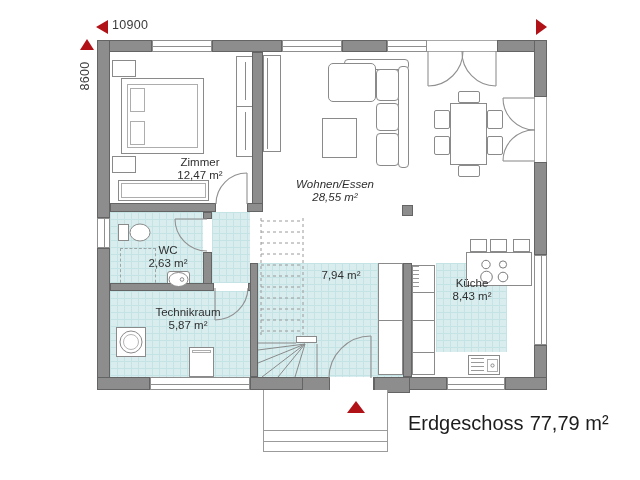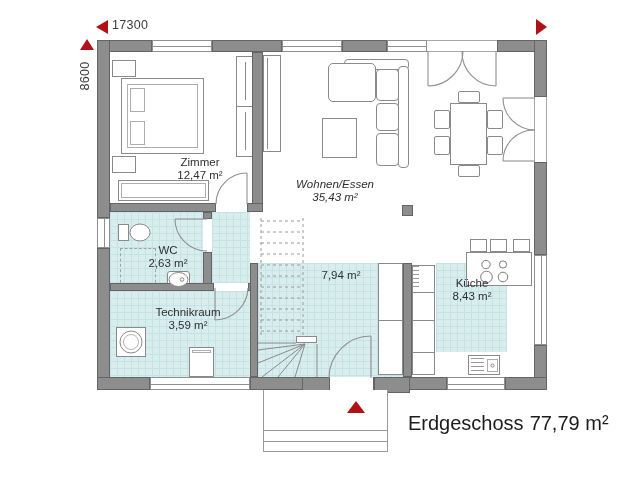--- a/index.html
+++ b/index.html
@@ -220,40 +220,40 @@
 
     <circle cx="492.5" cy="365.5" r="1.6" fill="none" stroke="#8a8a8a"></circle>
   </svg>
 
   <div class="room-label" style="left:150px;top:156px;width:100px;">
     <span class="nm">Zimmer</span>
     <span class="ar">12,47 m²</span>
   </div>
   <div class="room-label" style="left:275px;top:178px;width:120px;font-style:italic;">
     <span class="nm">Wohnen/Essen</span>
-    <span class="ar">35,43 m²</span>
+    <span class="ar">28,55 m²</span>
   </div>
   <div class="room-label" style="left:138px;top:244px;width:60px;">
     <span class="nm">WC</span>
     <span class="ar">2,63 m²</span>
   </div>
   <div class="room-label" style="left:133px;top:306px;width:110px;">
     <span class="nm">Technikraum</span>
-    <span class="ar">3,59 m²</span>
+    <span class="ar">5,87 m²</span>
   </div>
   <div class="room-label" style="left:291px;top:269px;width:100px;">
     <span class="ar">7,94 m²</span>
   </div>
   <div class="room-label" style="left:422px;top:277px;width:100px;">
     <span class="nm">Küche</span>
     <span class="ar">8,43 m²</span>
   </div>
 
   <div class="tri" style="left:96px;top:20px;border-top:7px solid transparent;border-bottom:7px solid transparent;border-right:12px solid #b01218;"></div>
-  <div class="dim" style="left:112px;top:18px;">17300</div>
+  <div class="dim" style="left:112px;top:18px;">10900</div>
 
   <div class="tri" style="left:80px;top:39px;border-left:7px solid transparent;border-right:7px solid transparent;border-bottom:11px solid #b01218;"></div>
   <div class="dim" style="left:64px;top:68px;width:44px;height:16px;text-align:center;transform:rotate(-90deg);">8600</div>
 
   <div class="tri" style="left:536px;top:19px;border-top:8px solid transparent;border-bottom:8px solid transparent;border-left:11px solid #b01218;"></div>
   <div class="tri" style="left:347px;top:401px;border-left:9px solid transparent;border-right:9px solid transparent;border-bottom:12px solid #b01218;"></div>
 
   <div id="floor-title">
     <span>Erdgeschoss</span><span class="sp"></span><span>77,79 m²</span>
   </div>

